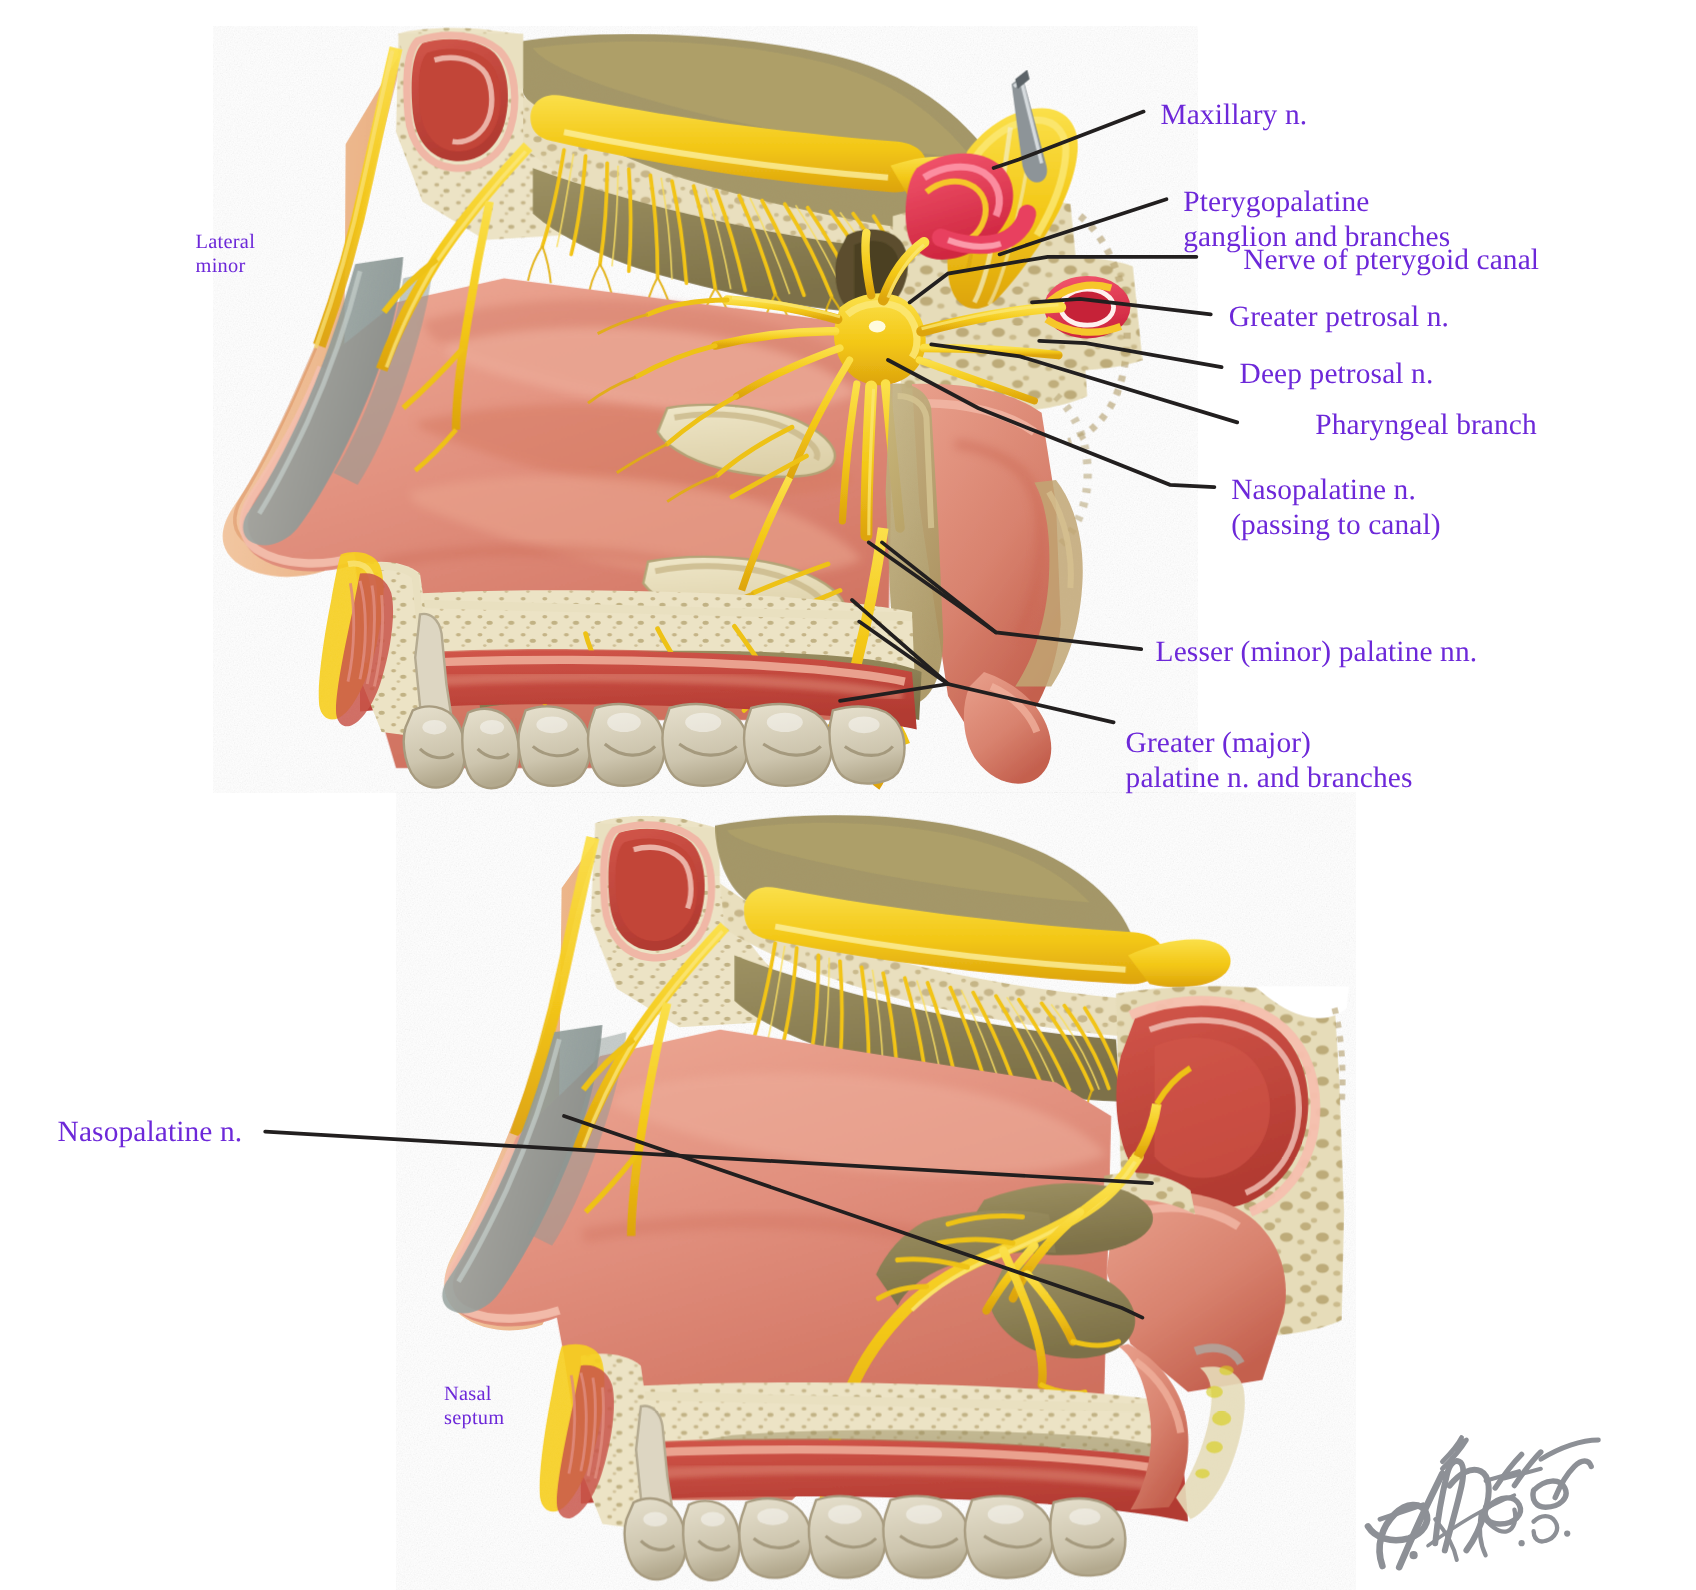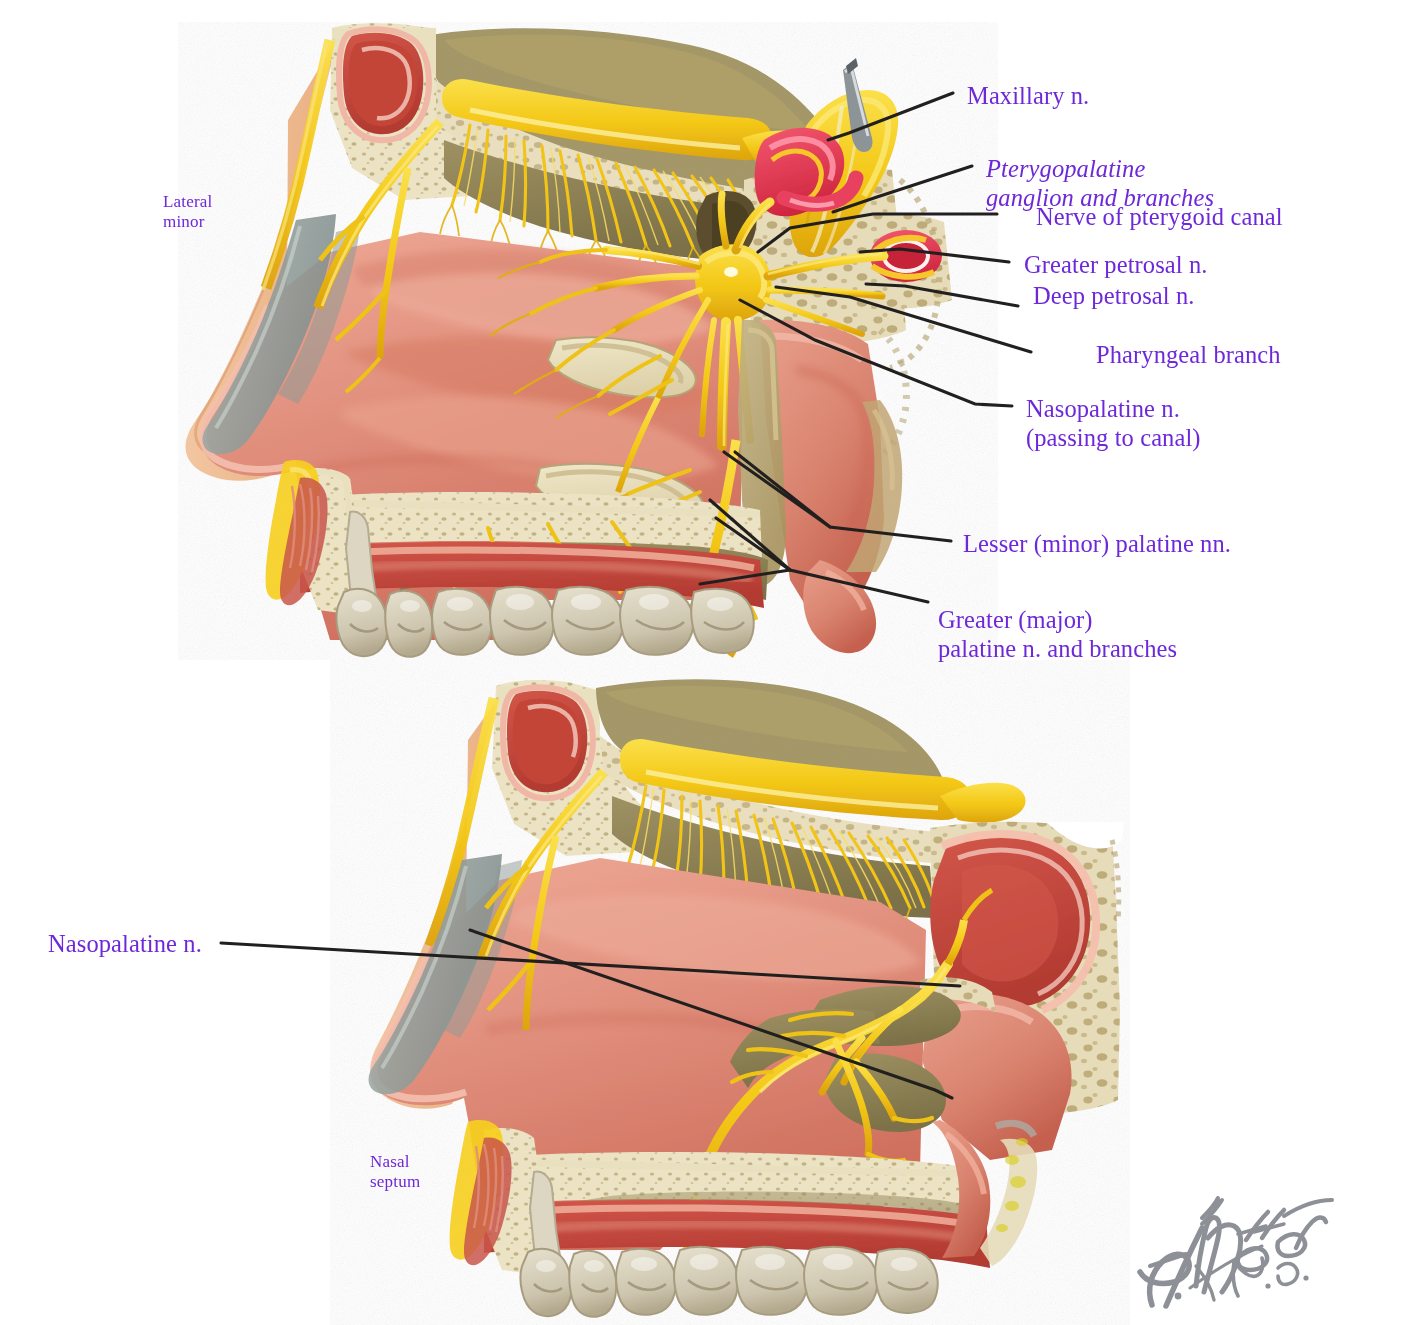--- a/index.html
+++ b/index.html
@@ -758,27 +758,27 @@
 
 </svg>
 </div>
 
 <div class="lbl bold" style="left:163px; top:192px;"><span>Lateral</span><br><span>minor</span></div>
 
 <div class="lbl bold" style="left:370px; top:1152px;"><span>Nasal</span><br><span>septum</span></div>
 
 <div class="lbl" style="left:967px; top:82px;"><span>Maxillary n.</span></div>
 
-<div class="lbl" style="left:986px; top:155px;font-style:italic;"><span>Pterygopalatine</span><br><span>ganglion and branches</span></div>
+<div class="lbl" style="left:986px; top:155px;"><span>Pterygopalatine</span><br><span>ganglion and branches</span></div>
 
 <div class="lbl" style="left:1012px; top:203px;margin-left:24px;"><span>Nerve of pterygoid canal</span></div>
 
 <div class="lbl" style="left:1024px; top:251px;"><span>Greater petrosal n.</span></div>
 
-<div class="lbl" style="left:1033px; top:282px;"><span>Deep petrosal n.</span></div>
+<div class="lbl" style="left:1033px; top:298px;"><span>Deep petrosal n.</span></div>
 
 <div class="lbl" style="left:1060px; top:341px;margin-left:36px;"><span>Pharyngeal branch</span></div>
 
 <div class="lbl" style="left:1026px; top:395px;"><span>Nasopalatine n.</span><br><span>(passing to canal)</span></div>
 
 <div class="lbl" style="left:963px; top:530px;"><span>Lesser (minor) palatine nn.</span></div>
 
 <div class="lbl" style="left:938px; top:606px;"><span>Greater (major)</span><br><span>palatine n. and branches</span></div>
 
 <div class="lbl" style="left:48px; top:930px;"><span>Nasopalatine n.</span></div>

